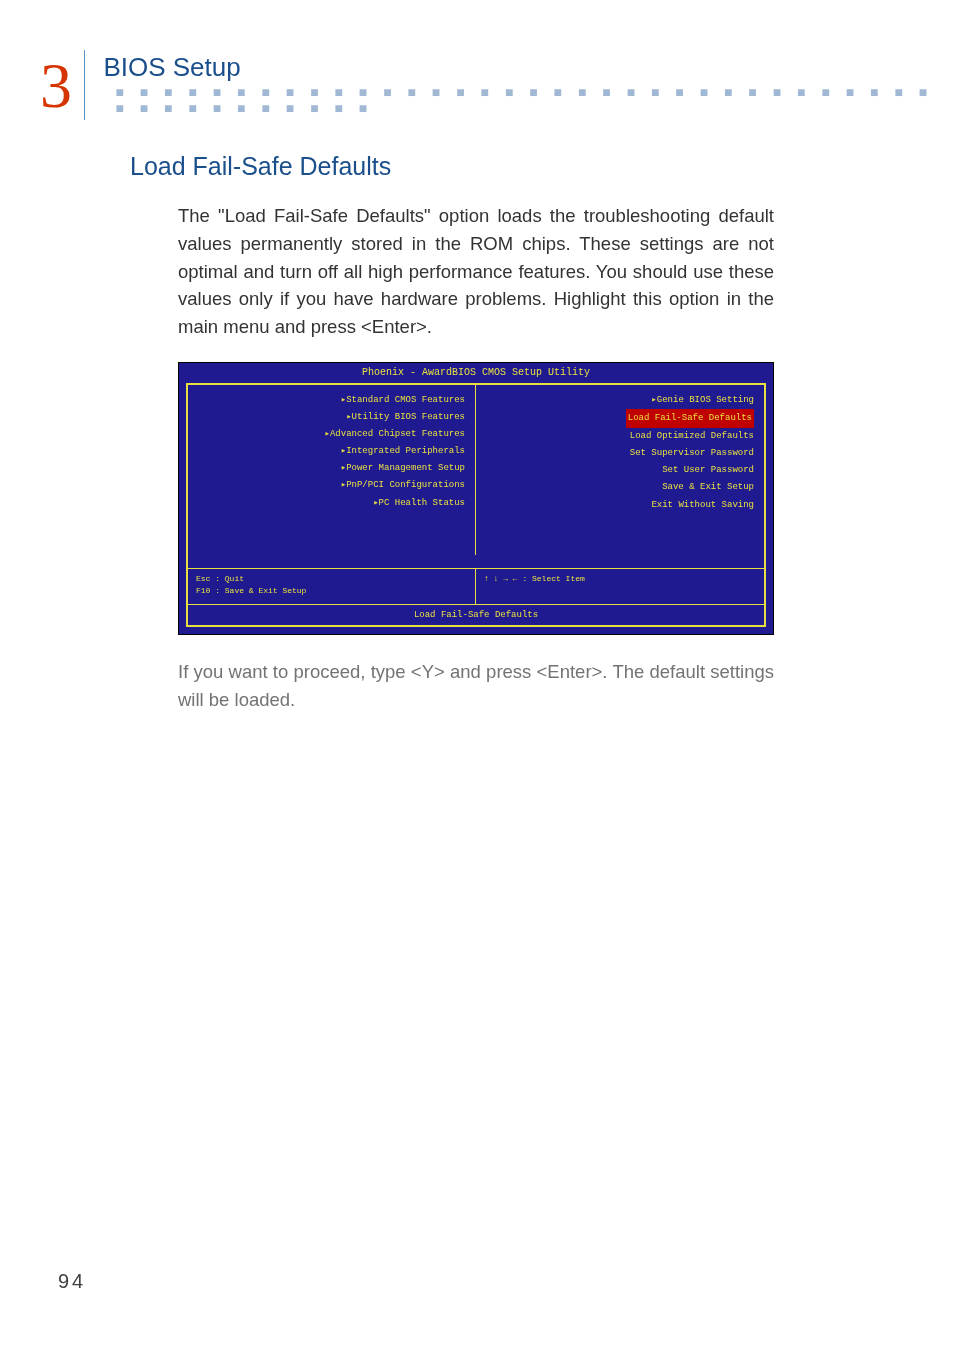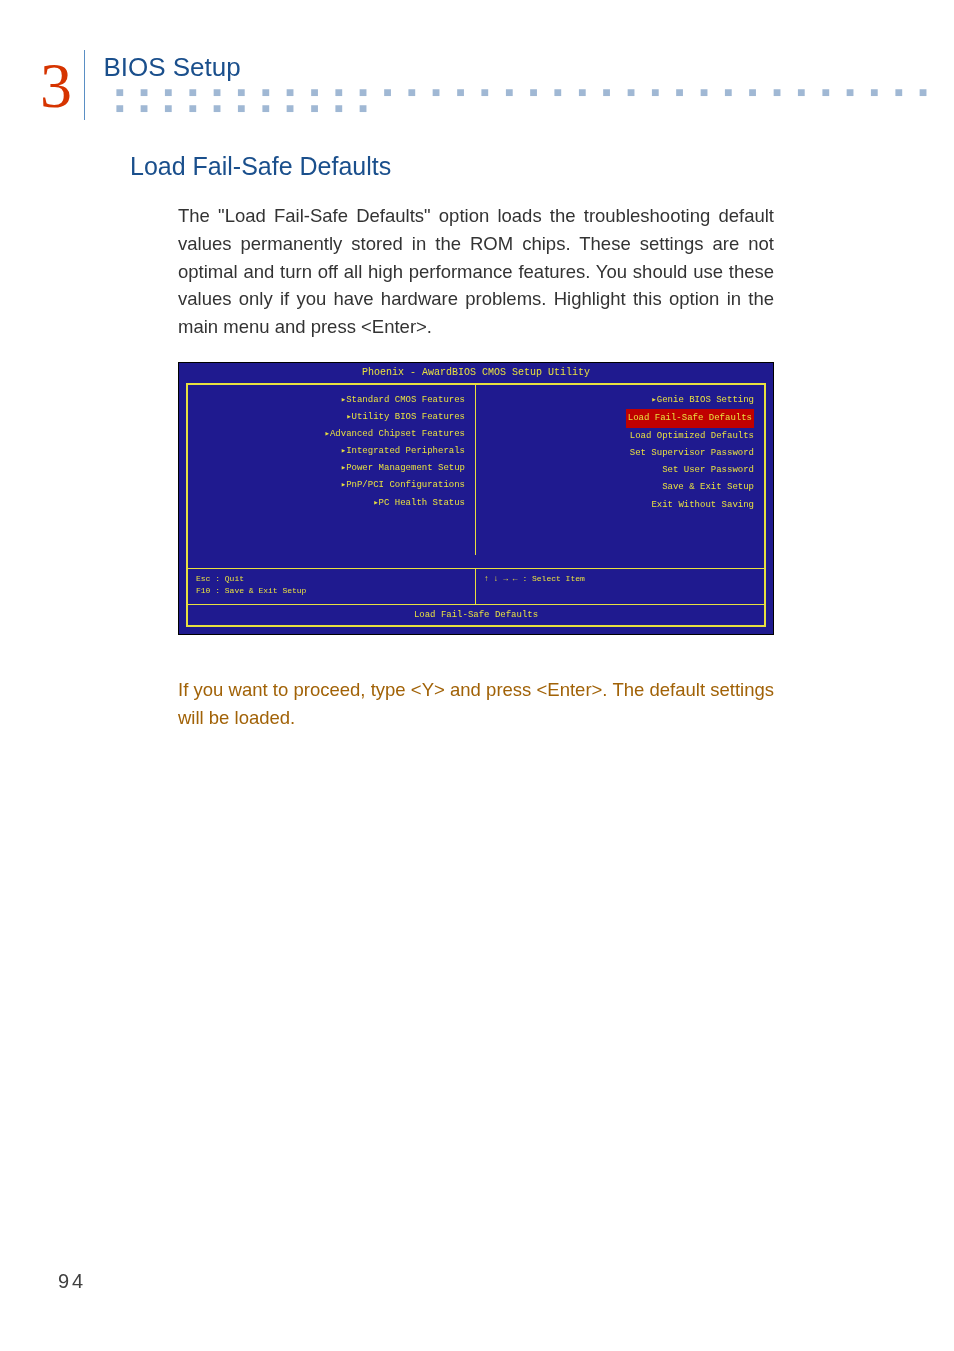--- a/index.html
+++ b/index.html
@@ -169,25 +169,24 @@
       width: 50%;
       padding: 4px 8px;
       line-height: 1.5;
     }
     .body-para-2 {
       position: absolute;
       top: 658px;
       left: 178px;
       width: 596px;
       font-size: 18.5px;
-      color: #a16207;
+      color: #737373;
       font-family: 'Segoe UI', Arial, sans-serif;
       line-height: 1.5;
       text-align: justify;
-      margin-top: 18px;
     }
     .page-number {
       position: absolute;
       bottom: 58px;
       left: 58px;
       font-size: 20px;
       color: #404040;
       font-family: 'Segoe UI', Arial, sans-serif;
       letter-spacing: 3px;
     }

